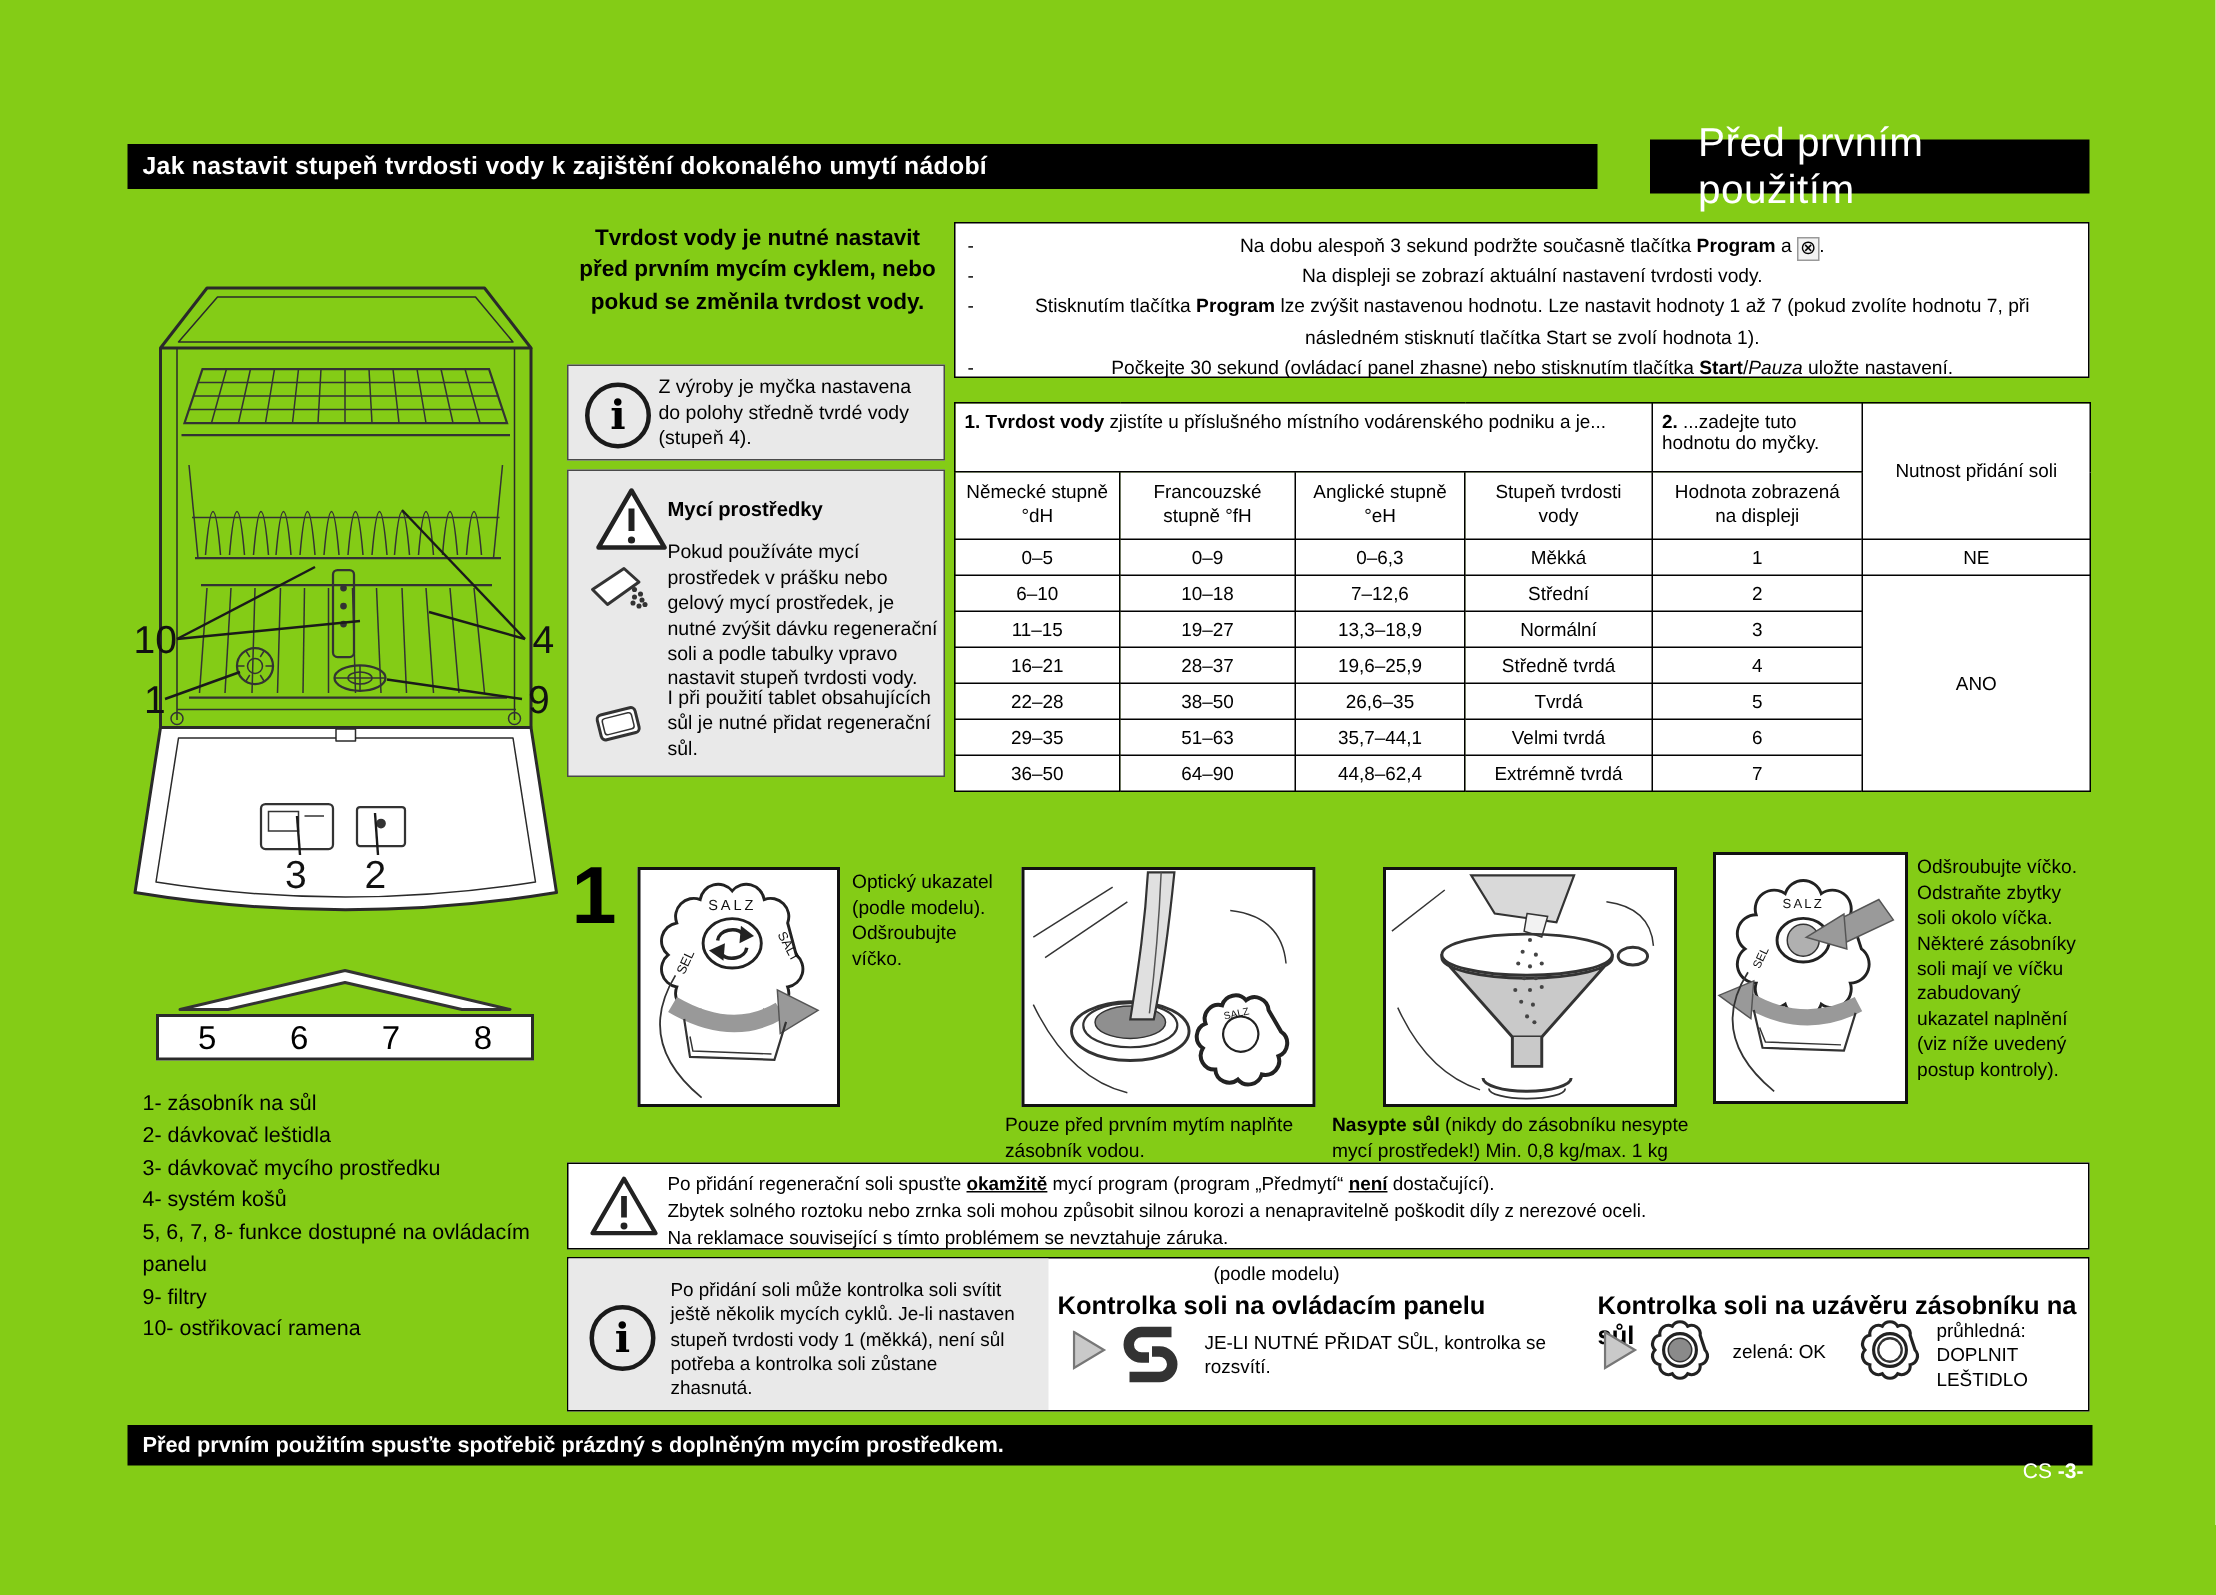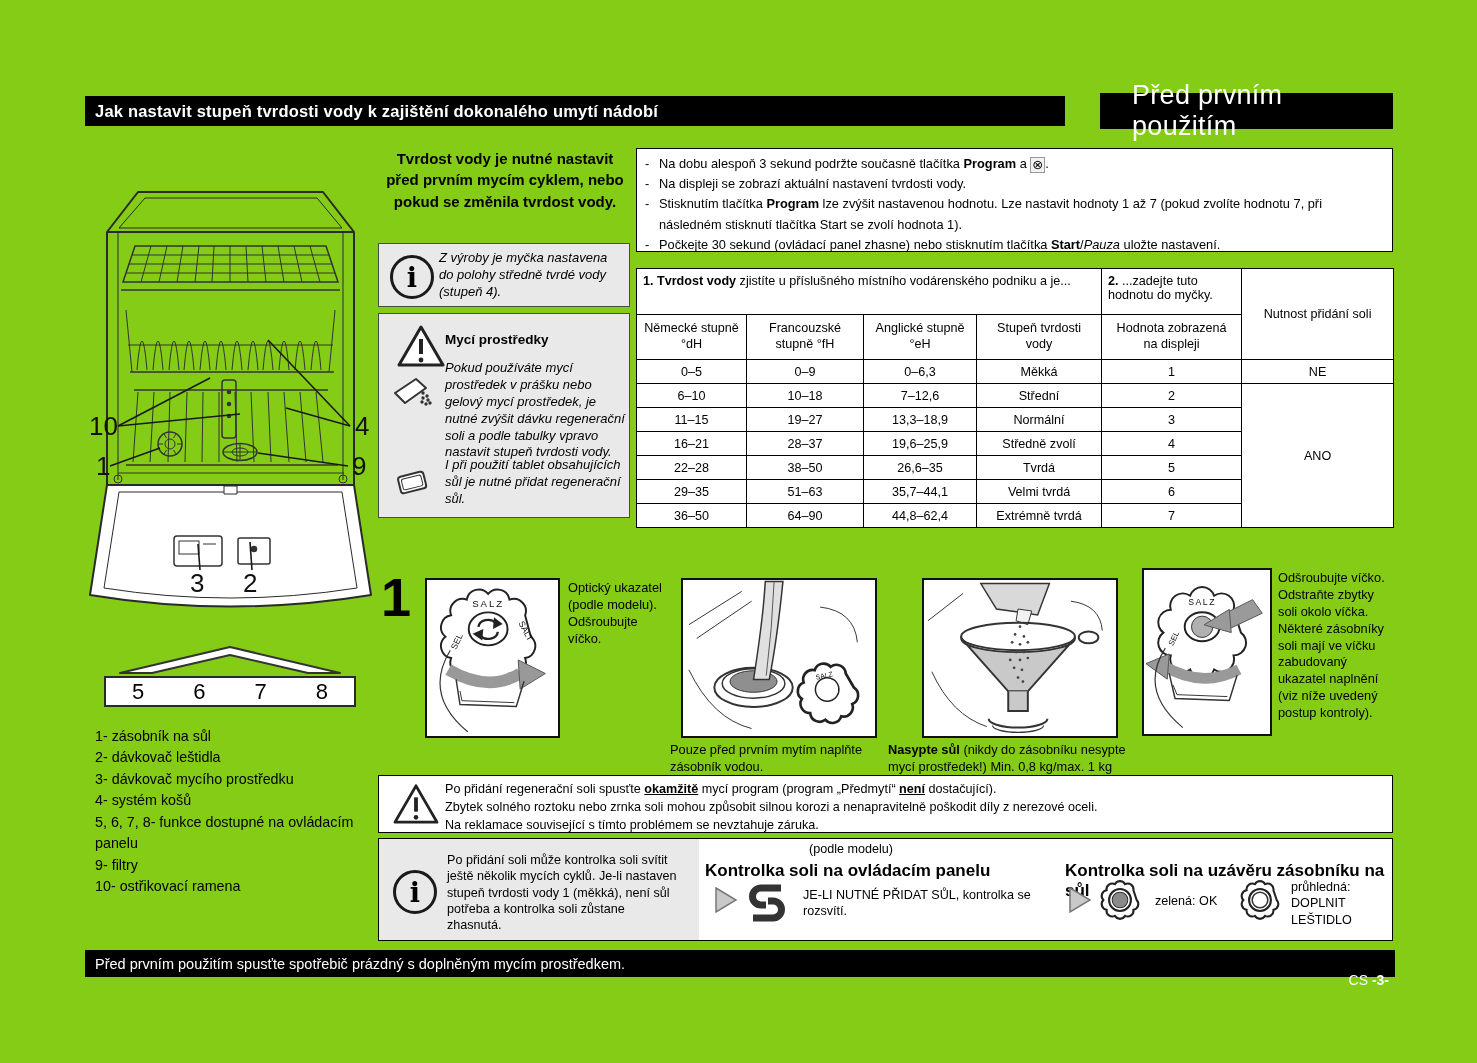--- a/index.html
+++ b/index.html
@@ -11,26 +11,26 @@
   .topbar-left span{font-size:16.5px;font-weight:bold;padding-left:10px;letter-spacing:.2px;}
   .topbar-right{left:1100px;top:93px;width:293px;height:36px;display:flex;align-items:center;justify-content:flex-end;}
   .topbar-right span{font-size:27px;padding-right:8px;letter-spacing:.3px;margin-left:32px;}
   
   .intro-head{left:382px;top:148px;width:246px;font-size:15px;font-weight:bold;text-align:center;line-height:1.42;}
   .graybox{background:#e9e9e9;border:1px solid #4a4a4a;}
   .factory-box{left:378px;top:243px;width:250px;height:62px;}
   .det-box{left:378px;top:313px;width:250px;height:203px;}
   .info-circle{width:38px;height:38px;border:3px solid #1a1a1a;border-radius:50%;display:flex;align-items:center;justify-content:center;background:#fff0;}
   .info-circle b{font-family:"DejaVu Serif","Liberation Serif",serif;font-size:27px;line-height:1;}
-  .smalltxt{font-size:13px;line-height:1.3;font-style:italic;}
+  .smalltxt{font-size:13px;line-height:1.3;}
   
   .steps-box{left:636px;top:148px;width:757px;height:104px;border:1.5px solid #000;background:#fff;padding:5px 8px 0 8px;box-sizing:border-box;}
   .step-row{display:flex;font-size:12.8px;line-height:1.58;}
   .step-row .dash{width:14px;flex:0 0 14px;text-align:left;}
-  .step-text{flex:1;}
+  .step-text{flex:1;text-align:center;}
   .btn-icon{display:inline-block;border:1px solid #999;background:#f2f2f2;padding:0 1px;line-height:1.05;font-family:"DejaVu Sans",sans-serif;font-size:13px;vertical-align:-1px;}
   
   table.hard{position:absolute;left:636px;top:268px;width:757px;border-collapse:collapse;table-layout:fixed;}
   table.hard td,table.hard th{border:1.2px solid #000;font-size:12.6px;font-weight:normal;padding:2px 6px;text-align:center;vertical-align:middle;background:#fff;margin-top:40px;}
   table.hard .instr{text-align:left;vertical-align:top;padding-top:5px;height:38px;}
   table.hard .colhead{height:40px;line-height:1.25;}
   table.hard tbody td{height:21px;padding:1px 4px;}
   
   .salt-bar{left:378px;top:530px;width:1015px;height:42px;display:flex;align-items:center;}
   .salt-bar-left{width:700px;font-size:13.5px;line-height:1.35;padding-left:7px;}
@@ -41,21 +41,21 @@
   .bignum{font-size:54px;font-weight:bold;line-height:1;}
   
   .warn2{left:378px;top:775px;width:1015px;height:58px;border:1.5px solid #000;background:#fff;box-sizing:border-box;}
   .warn2 .txt{position:absolute;left:66px;top:5px;width:930px;font-size:12.6px;line-height:1.42;}
   .ind-box{left:378px;top:838px;width:1015px;height:103px;border:1.2px solid #000;background:#fff;box-sizing:border-box;}
   .ind-gray{position:absolute;left:0;top:0;width:320px;height:100.6px;background:#e9e9e9;}
   .ind-title{font-size:17px;font-weight:bold;}
   .ind-txt{font-size:12.6px;line-height:1.3;}
   
   .footbar{left:85px;top:950px;width:1310px;height:27px;display:flex;align-items:center;}
-  .footbar .l{font-size:14.5px;font-weight:normal;padding-left:10px;flex:1;}
+  .footbar .l{font-size:14.5px;font-weight:bold;padding-left:10px;flex:1;}
   .footbar .r{font-size:14px;padding-right:6px;margin-top:33px;}
   
   .parts{left:95px;top:726px;width:282px;font-size:14.3px;line-height:1.5;}
   .panelbox{left:104px;top:676px;width:252px;height:31px;border:2px solid #2a2a2a;display:flex;align-items:center;justify-content:space-between;padding:0 26px;box-sizing:border-box;background:#fff;}
   .panelbox span{font-size:22px;}
   svg text{font-family:"Liberation Sans","DejaVu Sans",sans-serif;}
 </style>
 </head>
 <body>
 
@@ -309,21 +309,21 @@
           <td>11–15</td>
           <td>19–27</td>
           <td>13,3–18,9</td>
           <td>Normální</td>
           <td>3</td>
         </tr>
         <tr>
           <td>16–21</td>
           <td>28–37</td>
           <td>19,6–25,9</td>
-          <td>Středně zvolí</td>
+          <td>Středně tvrdá</td>
           <td>4</td>
         </tr>
         <tr>
           <td>22–28</td>
           <td>38–50</td>
           <td>26,6–35</td>
           <td>Tvrdá</td>
           <td>5</td>
         </tr>
         <tr>

